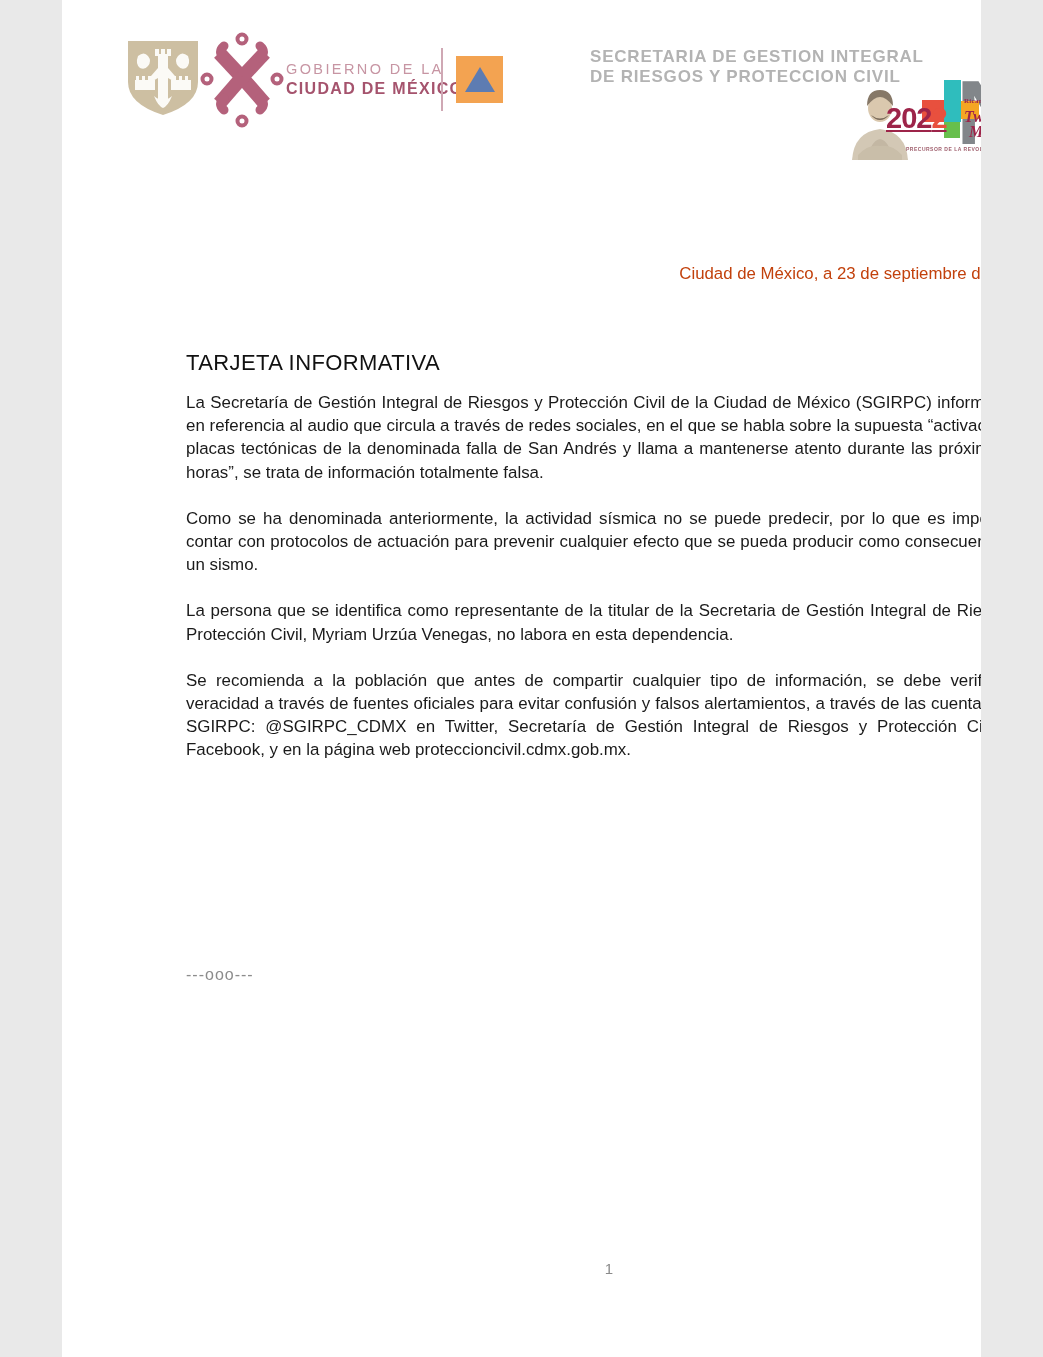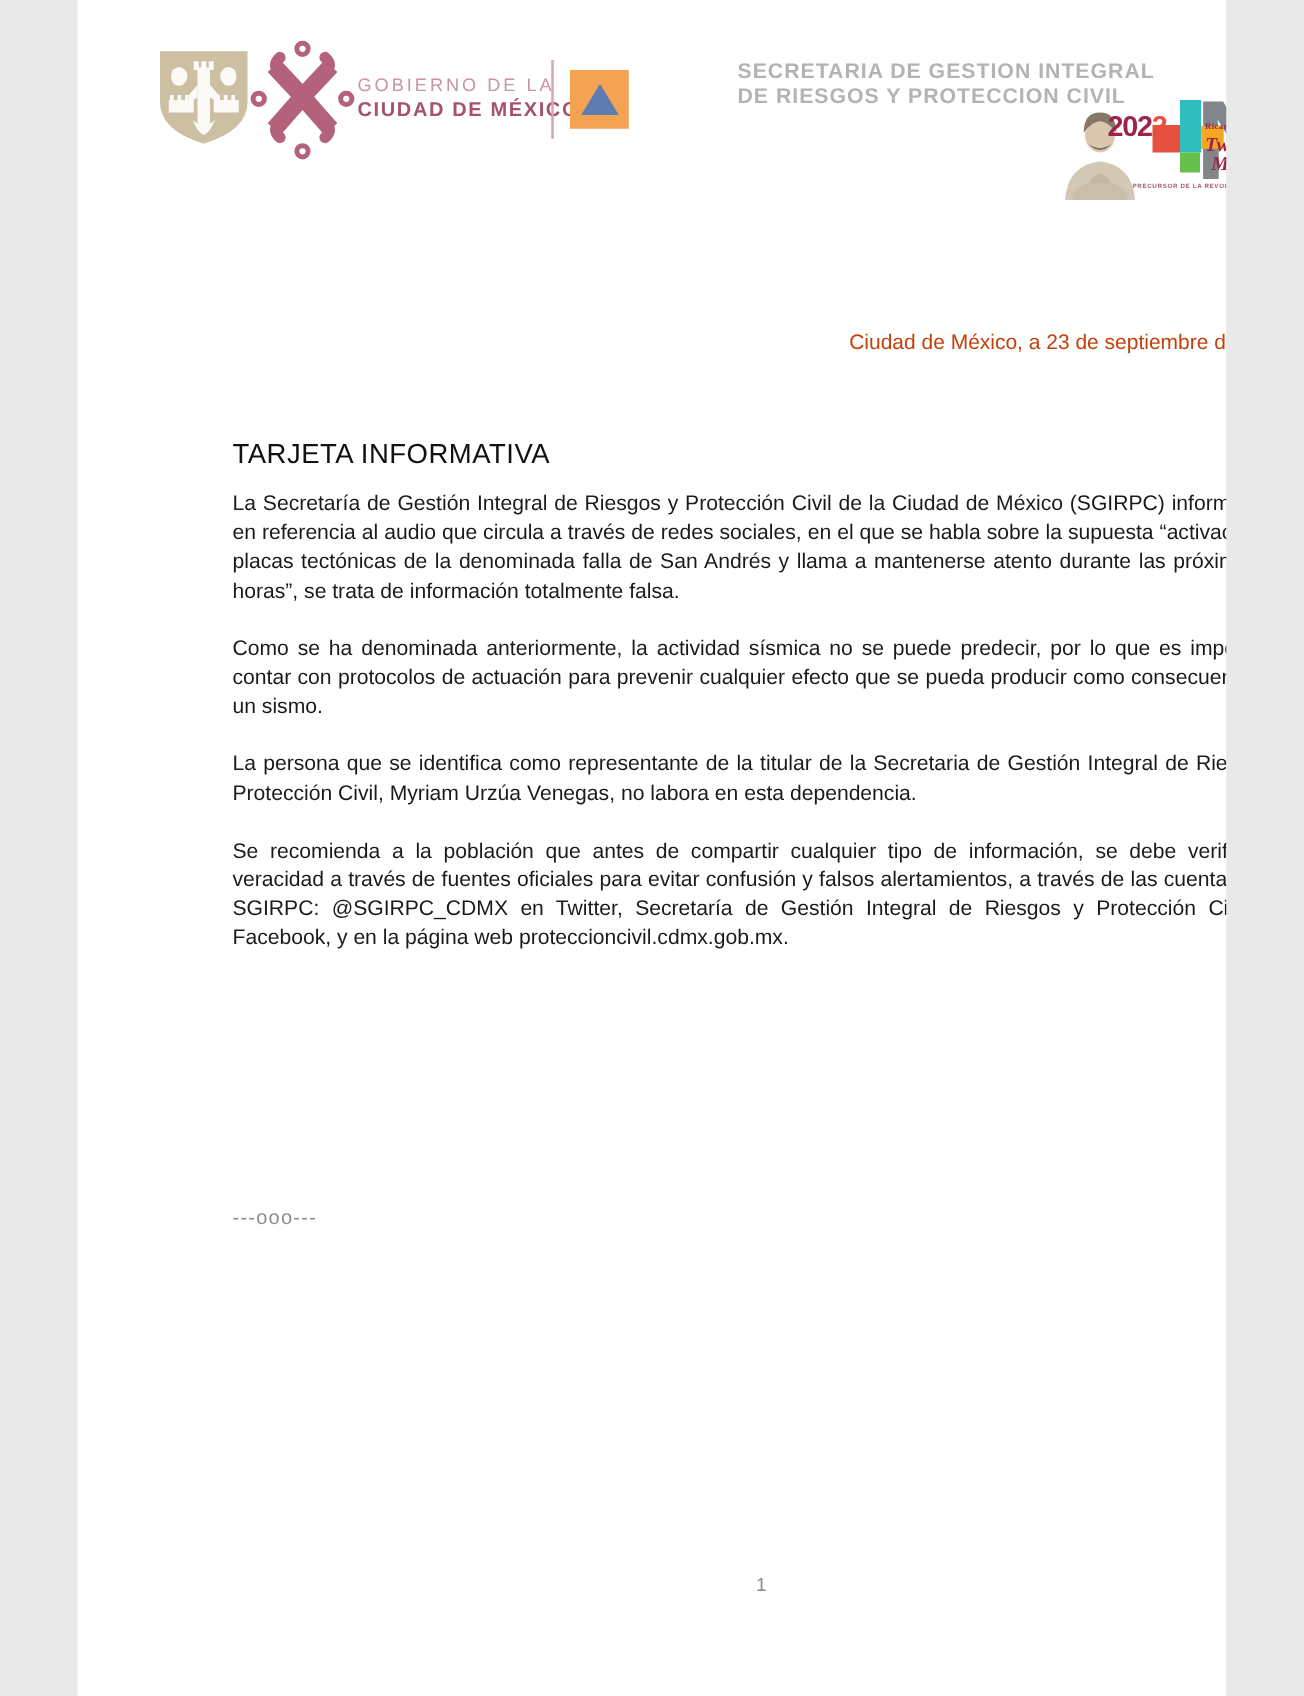--- a/index.html
+++ b/index.html
@@ -31,21 +31,21 @@
   .secretaria { position: absolute; left: 487px; top: 47px; font-size: 17px; font-weight: bold; letter-spacing: 0.8px; color: #b3b3b3; line-height: 19.5px; white-space: nowrap; margin-left: 41px; }
 
   
   .year-logo { position: absolute; left: 786px; top: 80px; width: 190px; height: 82px; }
   .year-logo .portrait { position: absolute; left: 0; top: 4px; z-index: 2; opacity: 0.9; }
   .sq { position: absolute; z-index: 2; }
   .sq-teal   { left: 96px;  top: 0;    width: 17px; height: 42px; background: #2fbdbd; }
   .sq-red    { left: 74px;  top: 20px; width: 22px; height: 22px; background: #e8503e; }
   .sq-yellow { left: 113px; top: 21px; width: 18px; height: 18px; background: #f5a623; }
   .sq-green  { left: 96px;  top: 42px; width: 16px; height: 16px; background: #67bf4c; }
-  .year-text { position: absolute; left: 38px; top: 8px; z-index: 3; font-size: 23px; font-weight: 800; color: #9d2449; letter-spacing: -1px; }
+  .year-text { position: absolute; left: 38px; top: 22px; z-index: 3; font-size: 29px; font-weight: 800; color: #9d2449; letter-spacing: -1px; text-decoration: underline; }
   .year-accent { color: #e8503e; }
   .magon-names { position: absolute; left: 116px; top: 14px; z-index: 3; font-family: "Liberation Serif", serif; font-style: italic; font-weight: bold; color: #9d2449; line-height: 15px; }
   .name-top { font-size: 7px; font-style: normal; letter-spacing: 0.3px; }
   .name-mid, .name-bottom { font-size: 16px; }
   .name-bottom { margin-left: 5px; }
   .year-tagline { position: absolute; left: 58px; top: 66px; z-index: 3; font-size: 5px; letter-spacing: 0.5px; color: #a0606e; font-weight: bold; white-space: nowrap; }
   .n-watermark { position: absolute; left: 108px; top: 0px; z-index: 1; font-size: 90px; line-height: 66px; font-weight: 900; color: #82868a; transform: scaleX(1.08); transform-origin: left top; }
 
   
   .date-line { position: absolute; left: 124px; width: 846px; top: 264px; text-align: right; font-size: 16.8px; color: #c2410c; }

